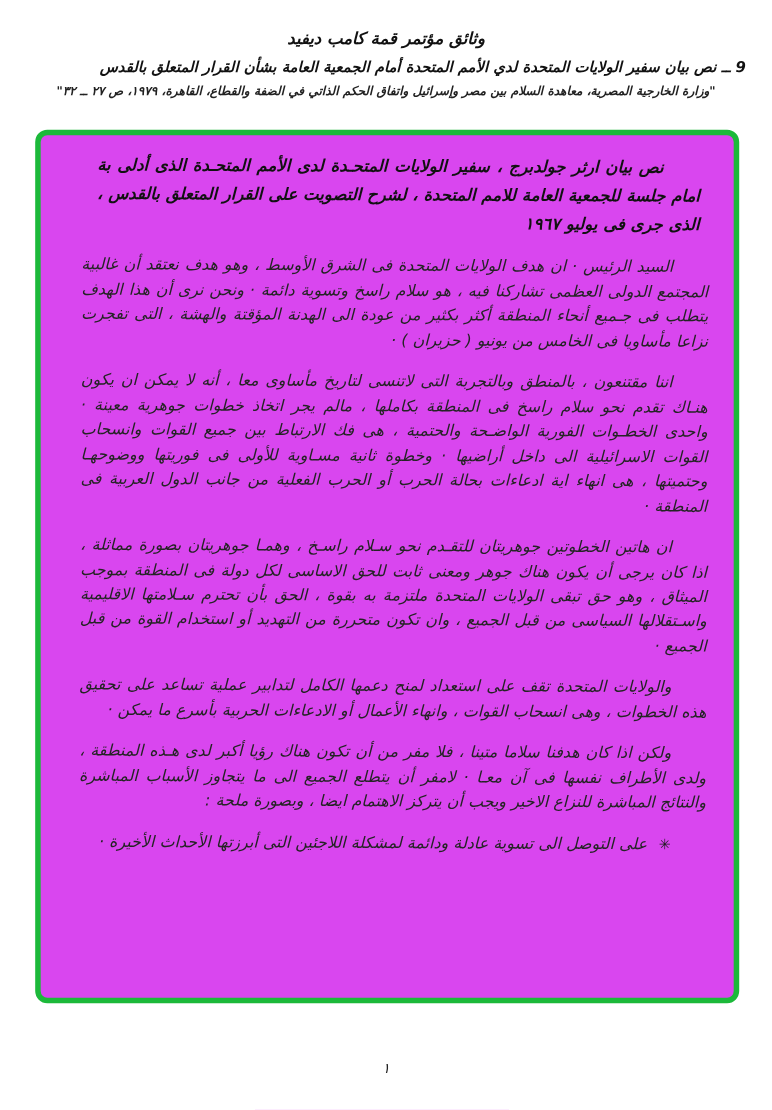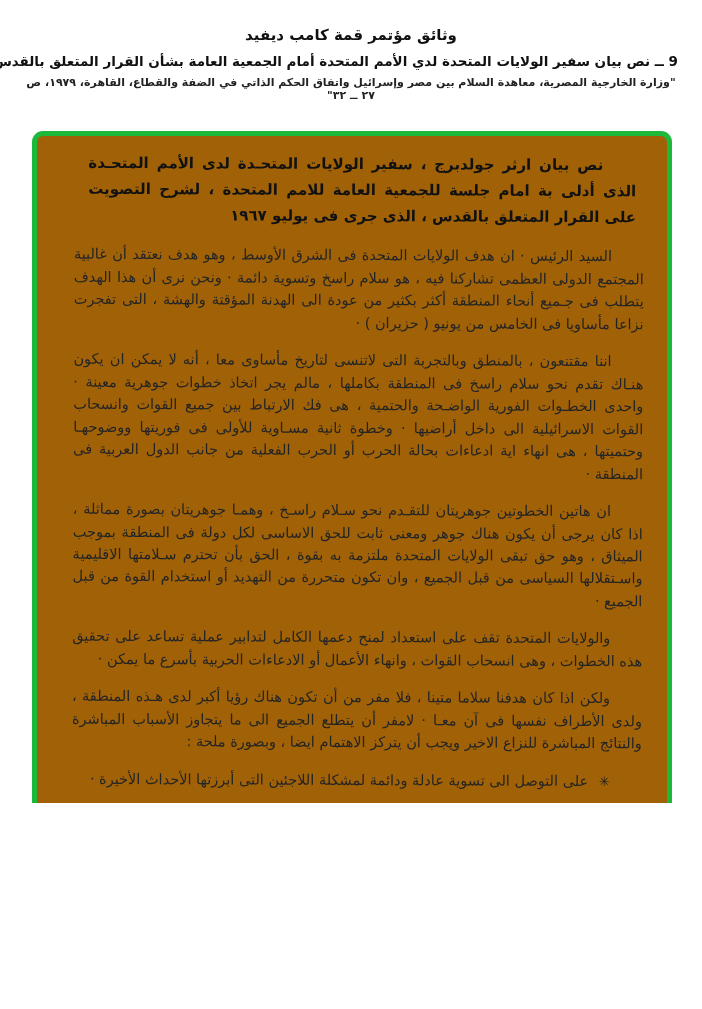--- a/index.html
+++ b/index.html
@@ -4,22 +4,23 @@
 <style>
   html, body { margin: 0; padding: 0; }
   body {
     width: 702px; height: 1009px;
     background: #ffffff;
     font-family: "DejaVu Sans", sans-serif;
     color: #1b1b1b;
   }
   .page {
     position: relative;
-    width: 702px; height: 803px;
+    width: 702px; height: 1009px;
     overflow: hidden;
+    font-style: italic;
   }
   .title {
     direction: rtl;
     text-align: center;
     font-weight: bold;
     font-size: 15px;
     padding-top: 26px;
     color: #111;
   }
   .item-heading {
@@ -41,21 +42,21 @@
   }
   .doc-box {
     box-sizing: border-box;
     margin: 29px 30px 0 32px;
     width: 640px;
     height: 794px;
     border: 5px solid #1cb93a;
     border-radius: 11px;
     padding: 12px 24px 0 36px;
     overflow: hidden;
-    background: #a16207;
+    background: #d946ef;
   }
   .doc-inner {
     direction: rtl;
     transform: rotate(0.25deg);
   }
   .intro {
     margin: 4px 8px 0 14px;
     font-weight: bold;
     font-size: 15px;
     line-height: 1.72;

